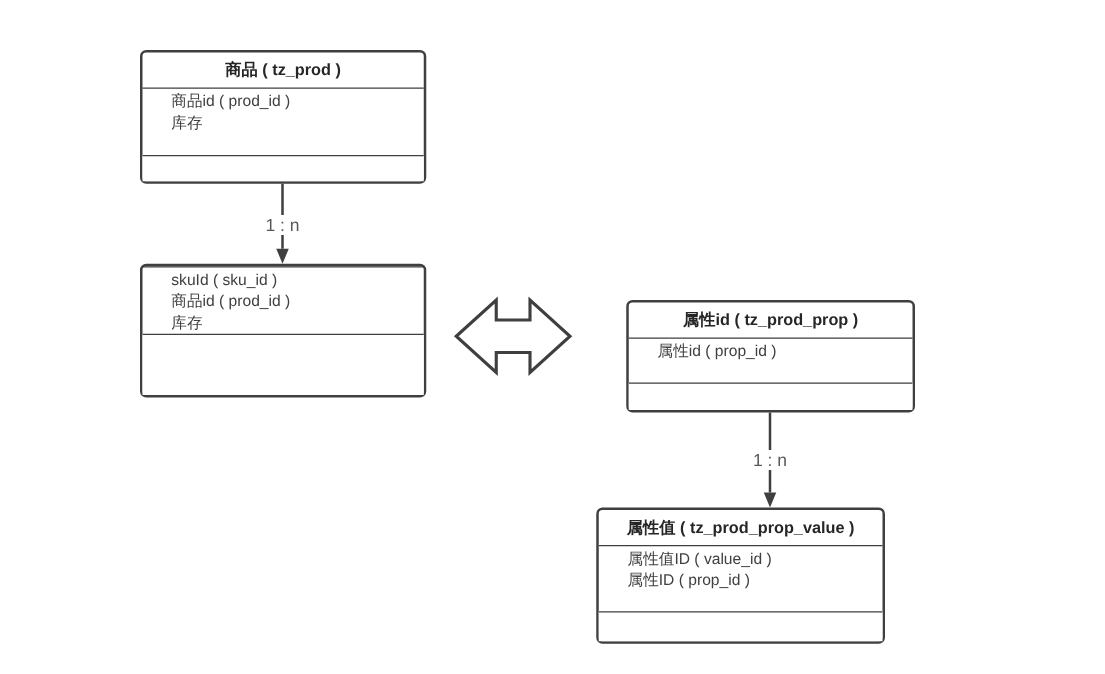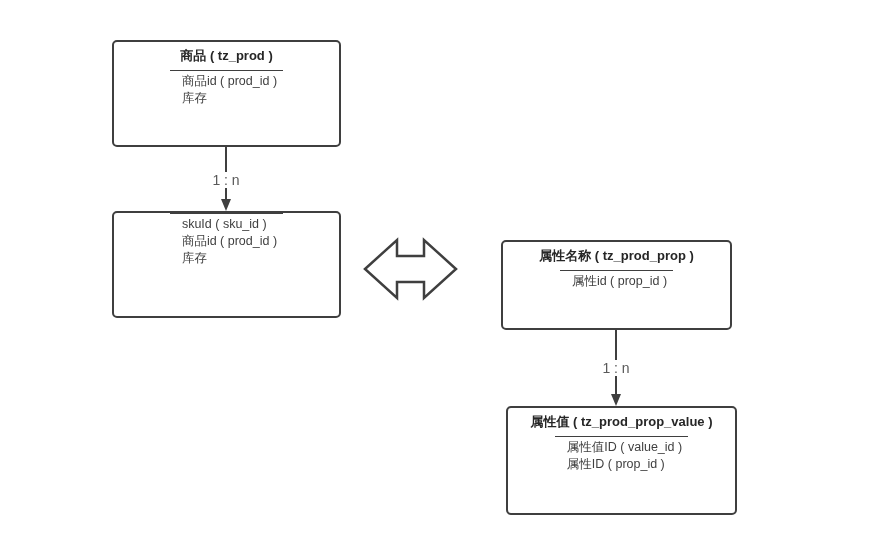--- a/index.html
+++ b/index.html
@@ -17,38 +17,37 @@
   }
   
   .etable {
     position: absolute;
     box-sizing: border-box;
     border: 2px solid #3f3f3f;
     border-radius: 5px;
     background: #ffffff;
     display: flex;
     flex-direction: column;
-    align-items: center;
   }
   .etable .t-header {
     box-sizing: border-box;
     flex: 0 0 auto;
     display: flex;
     align-items: center;
     justify-content: center;
     font-weight: bold;
     font-size: 13px;
     color: #262626;
     white-space: nowrap;
   }
   .etable .t-fields {
     box-sizing: border-box;
     flex: 0 0 auto;
     border-top: 1.5px solid #3f3f3f;
-    padding: 2px 6px 0 12px;
+    padding: 2px 6px 0 23px;
     font-size: 12.5px;
     line-height: 17px;
     color: #404040;
     white-space: nowrap;
     overflow: hidden;
   }
   .etable .t-footer {
     box-sizing: border-box;
     flex: 1 1 auto;
     border-top: 1.5px solid #3f3f3f;
@@ -106,32 +105,32 @@
       <div>库存</div>
     </div>
     <div class="t-footer"></div>
   </div>
 
   <svg class="dbl-arrow" style="left:363px; top:237px" width="96" height="64" viewBox="0 0 96 64">
     <polygon points="2,32 34,3 34,19 61,19 61,3 93,32 61,61 61,45 34,45 34,61" fill="#ffffff" stroke="#3f3f3f" stroke-width="2.5" stroke-linejoin="miter"></polygon>
   </svg>
 
   <div class="etable" style="left:501px; top:240px; width:231px; height:90px">
-    <div class="t-header" style="height:28px">属性名称 ( tz_prod_prop )</div>
+    <div class="t-header" style="height:28px">属性id ( tz_prod_prop )</div>
     <div class="t-fields" style="height:36px">
       <div>属性id ( prop_id )</div>
     </div>
     <div class="t-footer"></div>
   </div>
 
   <div class="vline" style="left:615px; top:330px; height:64px"></div>
   <div class="arrowhead-down" style="left:611px; top:394px"></div>
   <div class="conn-label" style="left:616px; top:360px">1 : n</div>
 
-  <div class="etable" style="left:506px; top:406px; width:231px; height:109px">
+  <div class="etable" style="left:477px; top:406px; width:231px; height:109px">
     <div class="t-header" style="height:28px">属性值 ( tz_prod_prop_value )</div>
     <div class="t-fields" style="height:53px">
       <div>属性值ID ( value_id )</div>
       <div>属性ID ( prop_id )</div>
     </div>
     <div class="t-footer"></div>
   </div>
 
 </div>
 

